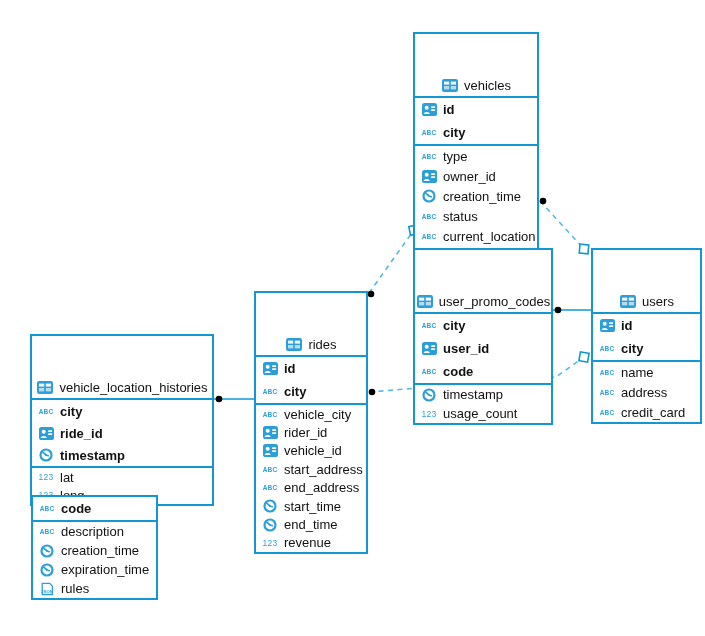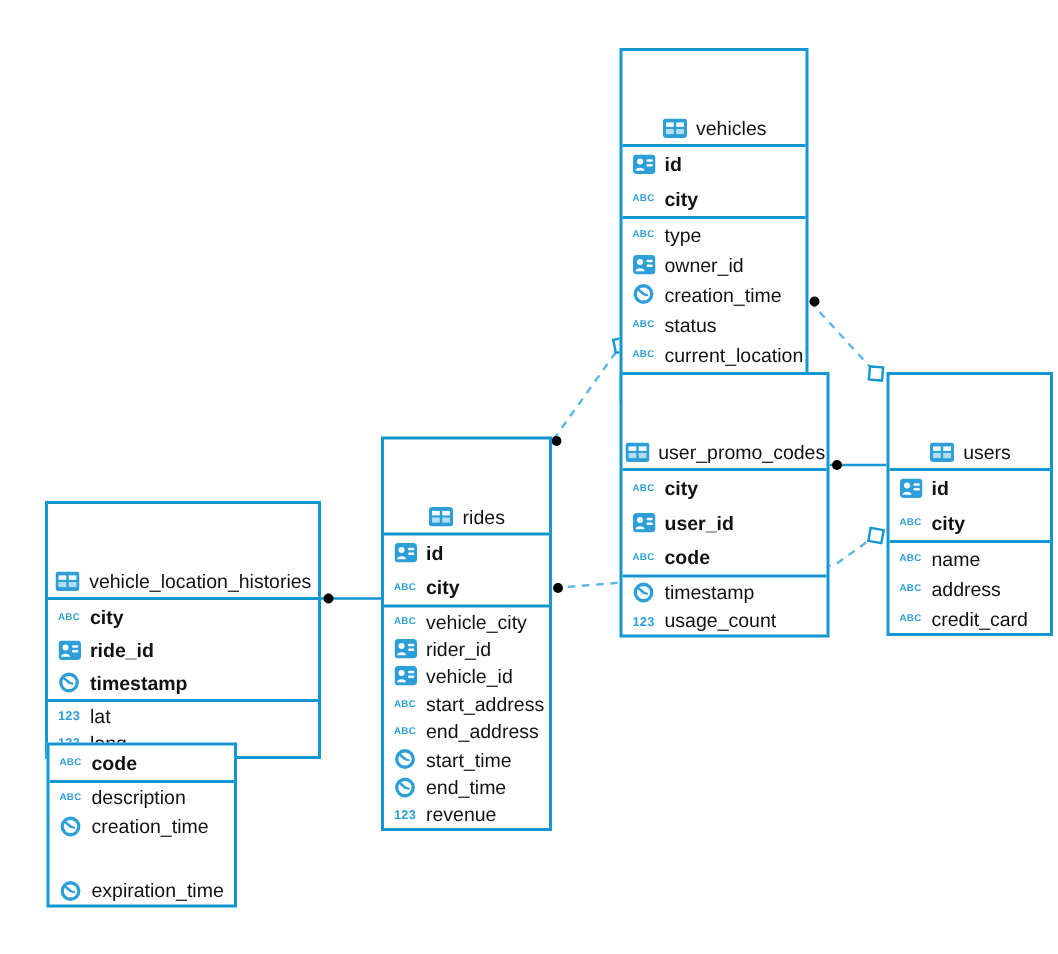--- a/index.html
+++ b/index.html
@@ -25,21 +25,21 @@
   .tbl-row {
     display: flex; align-items: center; gap: 5px; padding-left: 5px;
     font-size: 13px; color: var(--text); box-sizing: border-box; white-space: nowrap;
   }
   .tbl-row.key-row { font-weight: bold; }
   .icon {
     width: 18px; flex: 0 0 18px; display: flex; align-items: center;
     justify-content: center; overflow: visible;
   }
   .abc { font-size: 6.5px; font-weight: bold; color: var(--blue); letter-spacing: 0.2px; }
-  .num { font-size: 8.5px; font-weight: bold; color: var(--blue); letter-spacing: 0.2px; }
+  .num { font-size: 8.5px; font-weight: normal; color: var(--blue); letter-spacing: 0.2px; }
   .wire-dashed { stroke: var(--dash); stroke-width: 1.6; fill: none; stroke-dasharray: 5 4.5; }
   .wire-solid  { stroke: var(--border); stroke-width: 1.6; fill: none; }
   .dot  { fill: #000; }
   .sq   { fill: #fff; stroke: var(--border); stroke-width: 1.6; }
 </style>
 </head>
 <body>
 
 <div id="canvas">
   <svg id="wires" width="705" height="636">
@@ -445,25 +445,34 @@
         <div class="tbl-row" style="height: 19px;">
           <span class="icon">
             <svg width="14" height="14" viewBox="0 0 14 14">
               <circle cx="7" cy="7" r="5.5" fill="#fff" stroke="#2d9fd8" stroke-width="2.2"></circle>
               <path d="M7 7 L4 4.4" stroke="#2d9fd8" stroke-width="1.7" stroke-linecap="round"></path>
               <path d="M7 7 L9.4 7.8" stroke="#2d9fd8" stroke-width="1.5" stroke-linecap="round"></path>
             </svg>
           </span>
           <span>creation_time</span>
         </div>
-        <div class="tbl-row" style="height: 19px; margin-top: 24px;">
+        <div class="tbl-row" style="height: 19px;">
           <span class="icon">
             <svg width="14" height="14" viewBox="0 0 14 14">
               <circle cx="7" cy="7" r="5.5" fill="#fff" stroke="#2d9fd8" stroke-width="2.2"></circle>
               <path d="M7 7 L4 4.4" stroke="#2d9fd8" stroke-width="1.7" stroke-linecap="round"></path>
               <path d="M7 7 L9.4 7.8" stroke="#2d9fd8" stroke-width="1.5" stroke-linecap="round"></path>
             </svg>
           </span>
           <span>expiration_time</span>
+        </div>
+        <div class="tbl-row" style="height: 19px;">
+          <span class="icon">
+            <svg width="14" height="14" viewBox="0 0 14 14">
+              <path d="M2.2 1.3 h7.4 l2.8 2.8 v8.4 h-10.2 z" fill="#fff" stroke="#2d9fd8" stroke-width="1.3" stroke-linejoin="round"></path>
+              <text x="7" y="11.2" font-size="4.2" font-weight="bold" text-anchor="middle" fill="#2d9fd8" font-family="Liberation Sans, sans-serif">JSON</text>
+            </svg>
+          </span>
+          <span>rules</span>
         </div>
       </div>
     </div>
   </div>
 
 </body></html>

